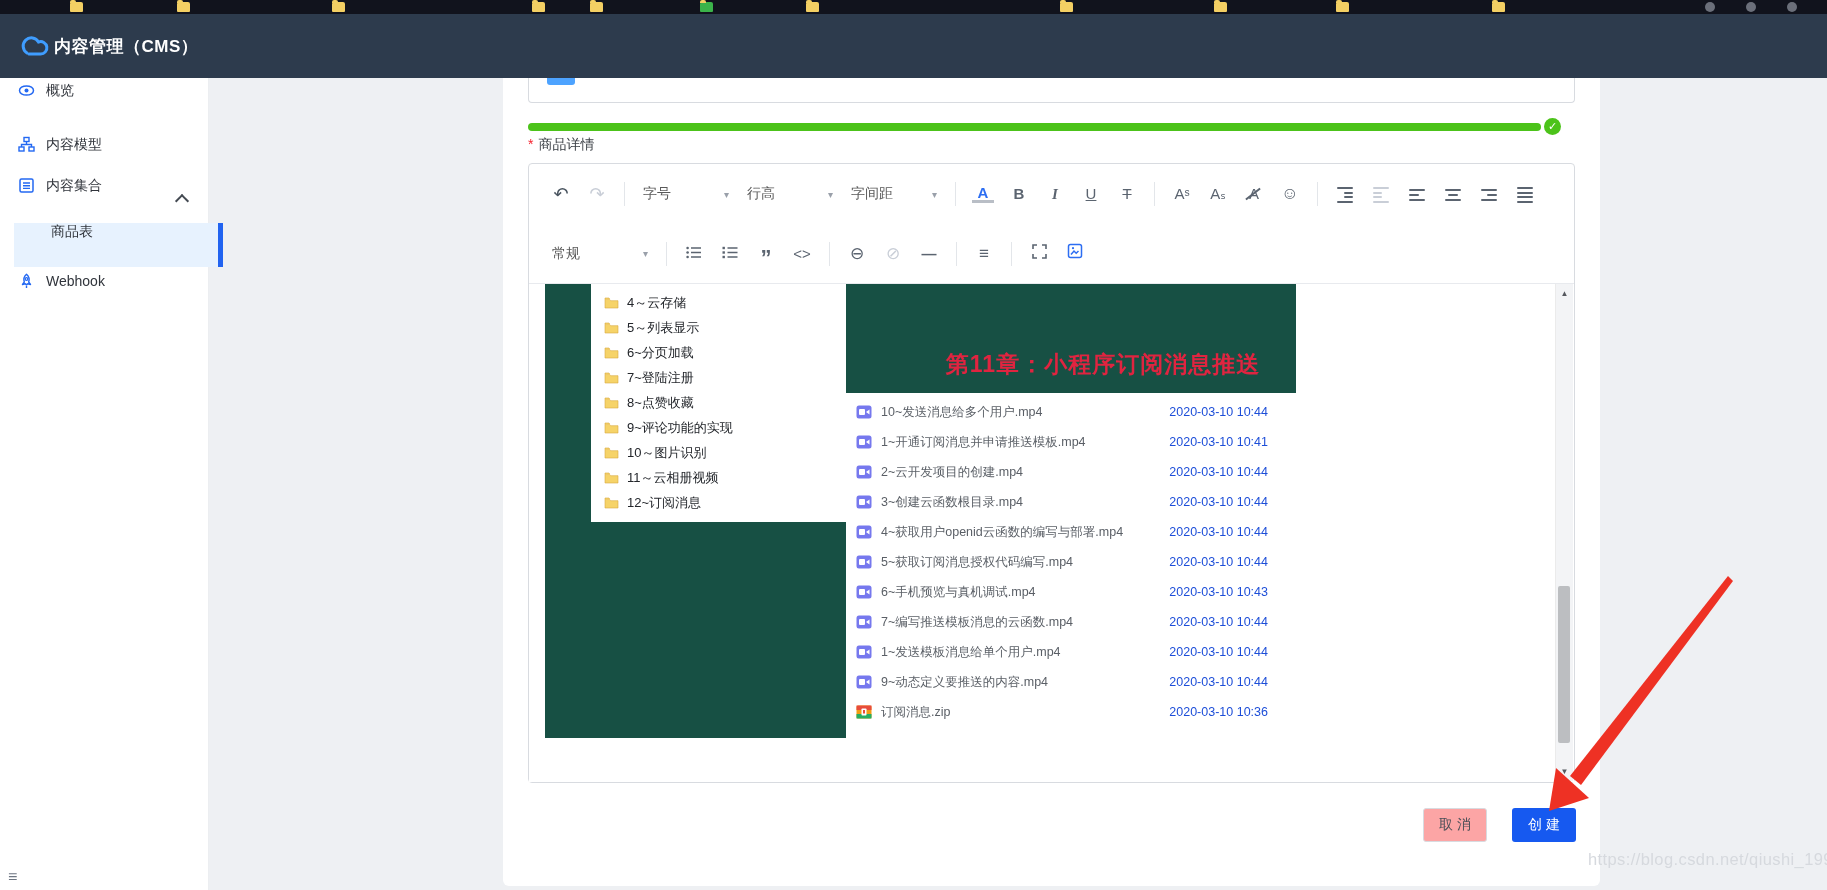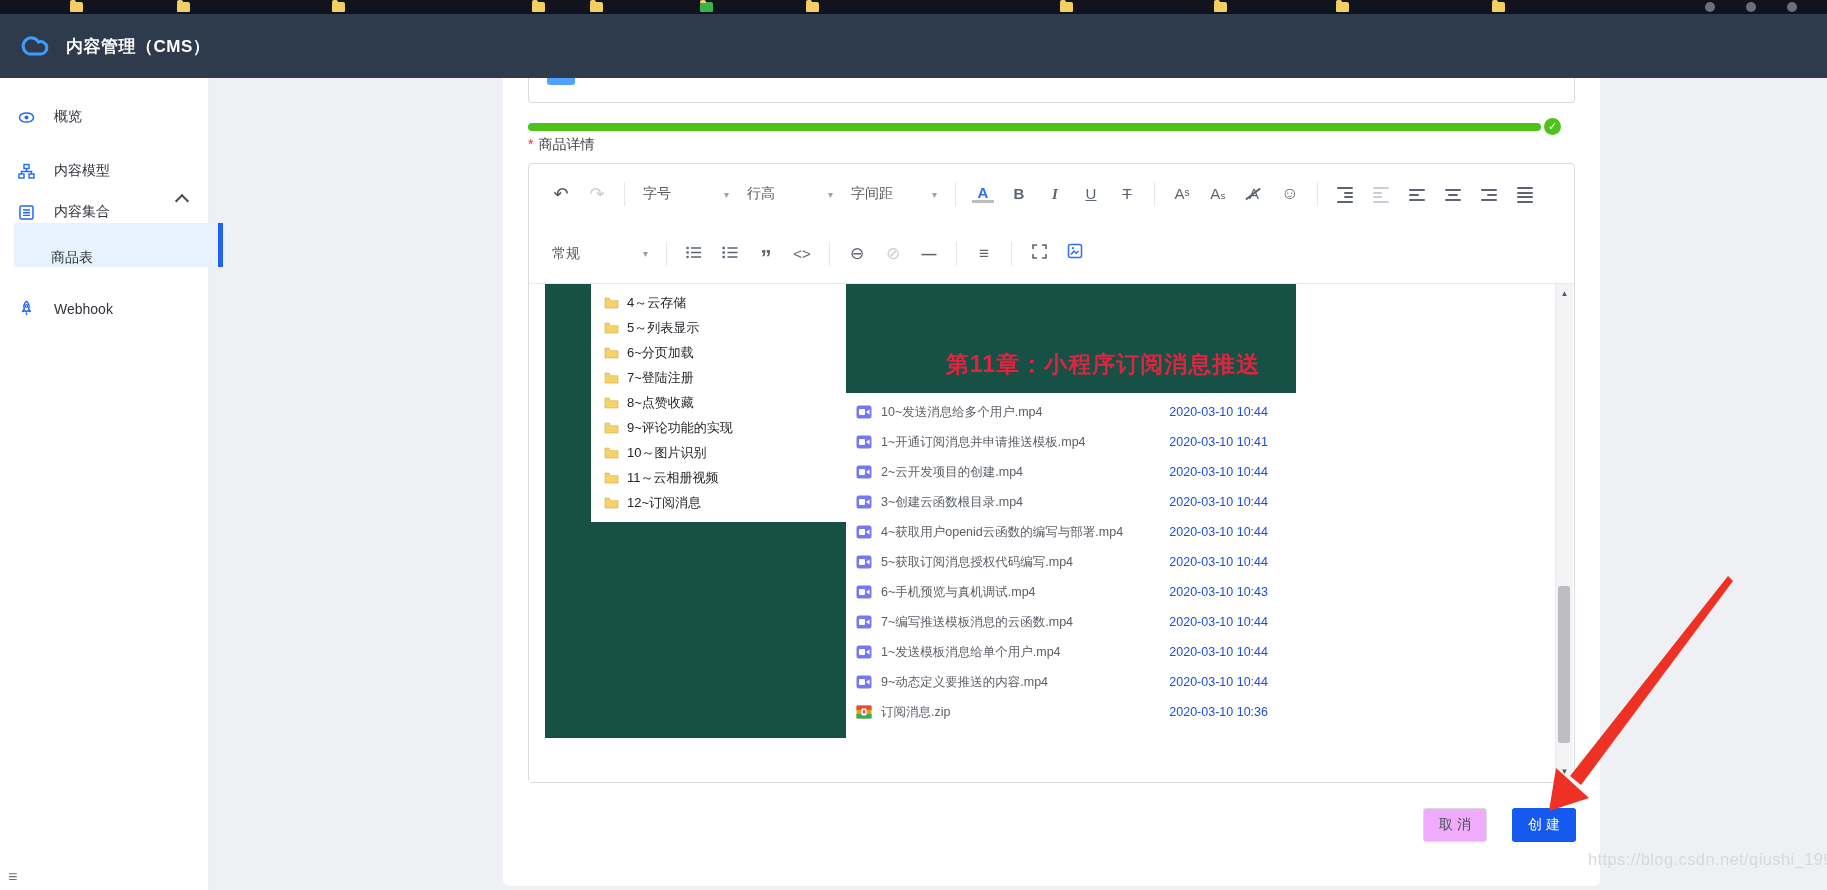--- a/index.html
+++ b/index.html
@@ -6,24 +6,24 @@
   .screen{position:relative;width:1827px;height:890px;background:#eef0f3;overflow:hidden;
           font-family:"Liberation Sans","DejaVu Sans",sans-serif;-webkit-font-smoothing:antialiased;}
   
   .topstrip{position:absolute;left:0;top:0;width:100%;height:14px;background:#11131d;}
   .minifolder{position:absolute;top:2px;width:13px;height:10px;background:#f3cf63;border-radius:2px 2px 1px 1px;}
   .minifolder:before{content:"";position:absolute;left:0;top:-2px;width:6px;height:3px;background:#f3cf63;border-radius:2px 2px 0 0;}
   .minifolder.green{background:#3bb34a;}
   .minicircle{position:absolute;top:2px;width:10px;height:10px;border-radius:50%;background:#8a8f99;opacity:.75;}
   
   .header{position:absolute;left:0;top:14px;width:100%;height:64px;background:#2d3b4d;display:flex;align-items:center;padding-left:16px;box-sizing:border-box;}
-  .header .title{color:#ffffff;font-size:17px;font-weight:bold;margin-left:12px;letter-spacing:.5px;}
+  .header .title{color:#ffffff;font-size:17px;font-weight:bold;letter-spacing:.5px;}
   
   .sidebar{position:absolute;left:0;top:78px;width:209px;bottom:0;background:#fff;border-right:1px solid #eceef1;box-sizing:border-box;}
-  .side-item{position:absolute;left:0;width:209px;height:44px;display:flex;align-items:flex-end;padding-left:18px;box-sizing:border-box;color:#30343b;font-size:14px;cursor:pointer;gap:8px;}
+  .side-item{position:absolute;left:0;width:209px;height:44px;display:flex;align-items:flex-start;padding-left:18px;box-sizing:border-box;color:#30343b;font-size:14px;cursor:pointer;}
   .side-item .lbl{margin-left:11px;}
   .side-item.child{padding-left:37px;margin-left:14px;}
   .side-item.active{background:#e7f2fe;}
   .side-item.active:after{content:"";position:absolute;right:0;top:0;bottom:0;width:5px;background:#2163f0;}
   .sicon{width:17px;height:17px;flex:none;}
   .chev{position:absolute;right:22px;top:19px;width:8px;height:8px;border-left:2px solid #444a52;border-top:2px solid #444a52;transform:rotate(45deg);}
   .collapse-ic{position:absolute;left:8px;bottom:4px;color:#6e7682;font-size:16px;}
   
   .card{position:absolute;left:503px;top:78px;width:1097px;height:808px;background:#fff;border-radius:0 0 6px 6px;}
   .topbox{position:absolute;left:25px;top:0;width:1047px;height:25px;border:1px solid #d8dbe0;border-top:none;border-radius:0 0 4px 4px;box-sizing:border-box;}
@@ -72,21 +72,21 @@
   .fname{margin-left:9px;white-space:nowrap;}
   .fdate{margin-left:auto;color:#1d4ed8;text-align:right;}
   
   .vscroll{position:absolute;top:0;right:1px;width:17px;bottom:1px;background:#f3f4f6;border-left:1px solid #ebebeb;}
   .varrow{position:absolute;left:0;width:17px;height:15px;color:#55585e;font-size:8px;text-align:center;line-height:15px;cursor:pointer;}
   .varrow.up{top:2px;}
   .varrow.down{bottom:2px;}
   .vthumb{position:absolute;top:302px;left:2px;width:12px;height:157px;background:#bcbec1;border-radius:2px;cursor:pointer;}
   
   .btn{position:absolute;top:730px;width:64px;height:34px;border-radius:3px;font-size:14px;display:flex;align-items:center;justify-content:center;box-sizing:border-box;cursor:pointer;}
-  .btn-cancel{left:920px;border:1px solid #d8dbe0;background:#f0abfc;color:#4a4f57;}
+  .btn-cancel{left:920px;border:1px solid #d8dbe0;background:#fca5a5;color:#4a4f57;}
   .btn-create{left:1009px;background:#1659f0;color:#fff;border:none;}
   
   .watermark{position:absolute;left:1588px;top:850px;font-size:16.5px;color:#d6d9de;letter-spacing:.4px;}
   .arrow-svg{position:absolute;left:0;top:0;pointer-events:none;}
 </style>
 </head>
 <body>
 
 <div class="screen">
 

